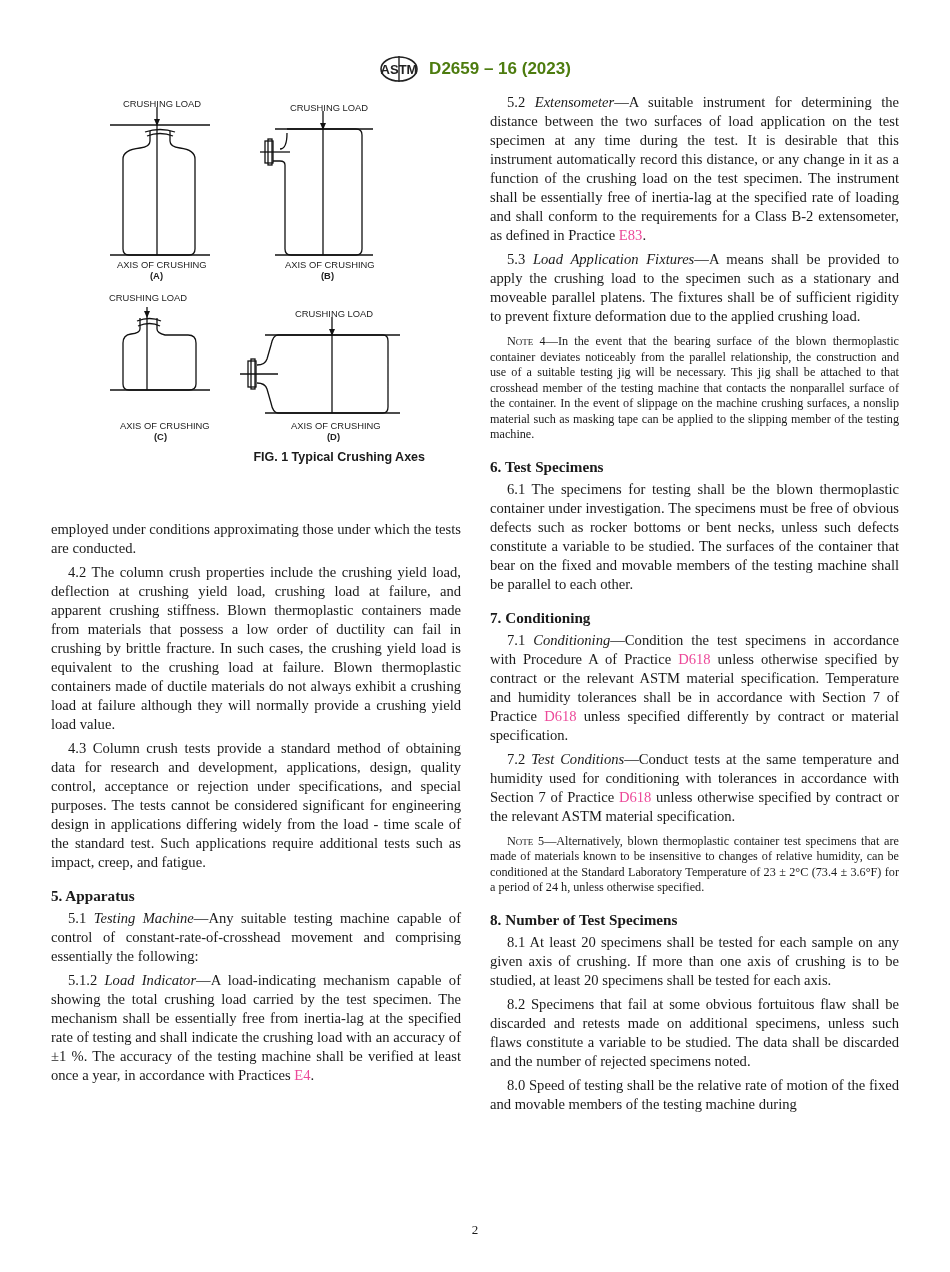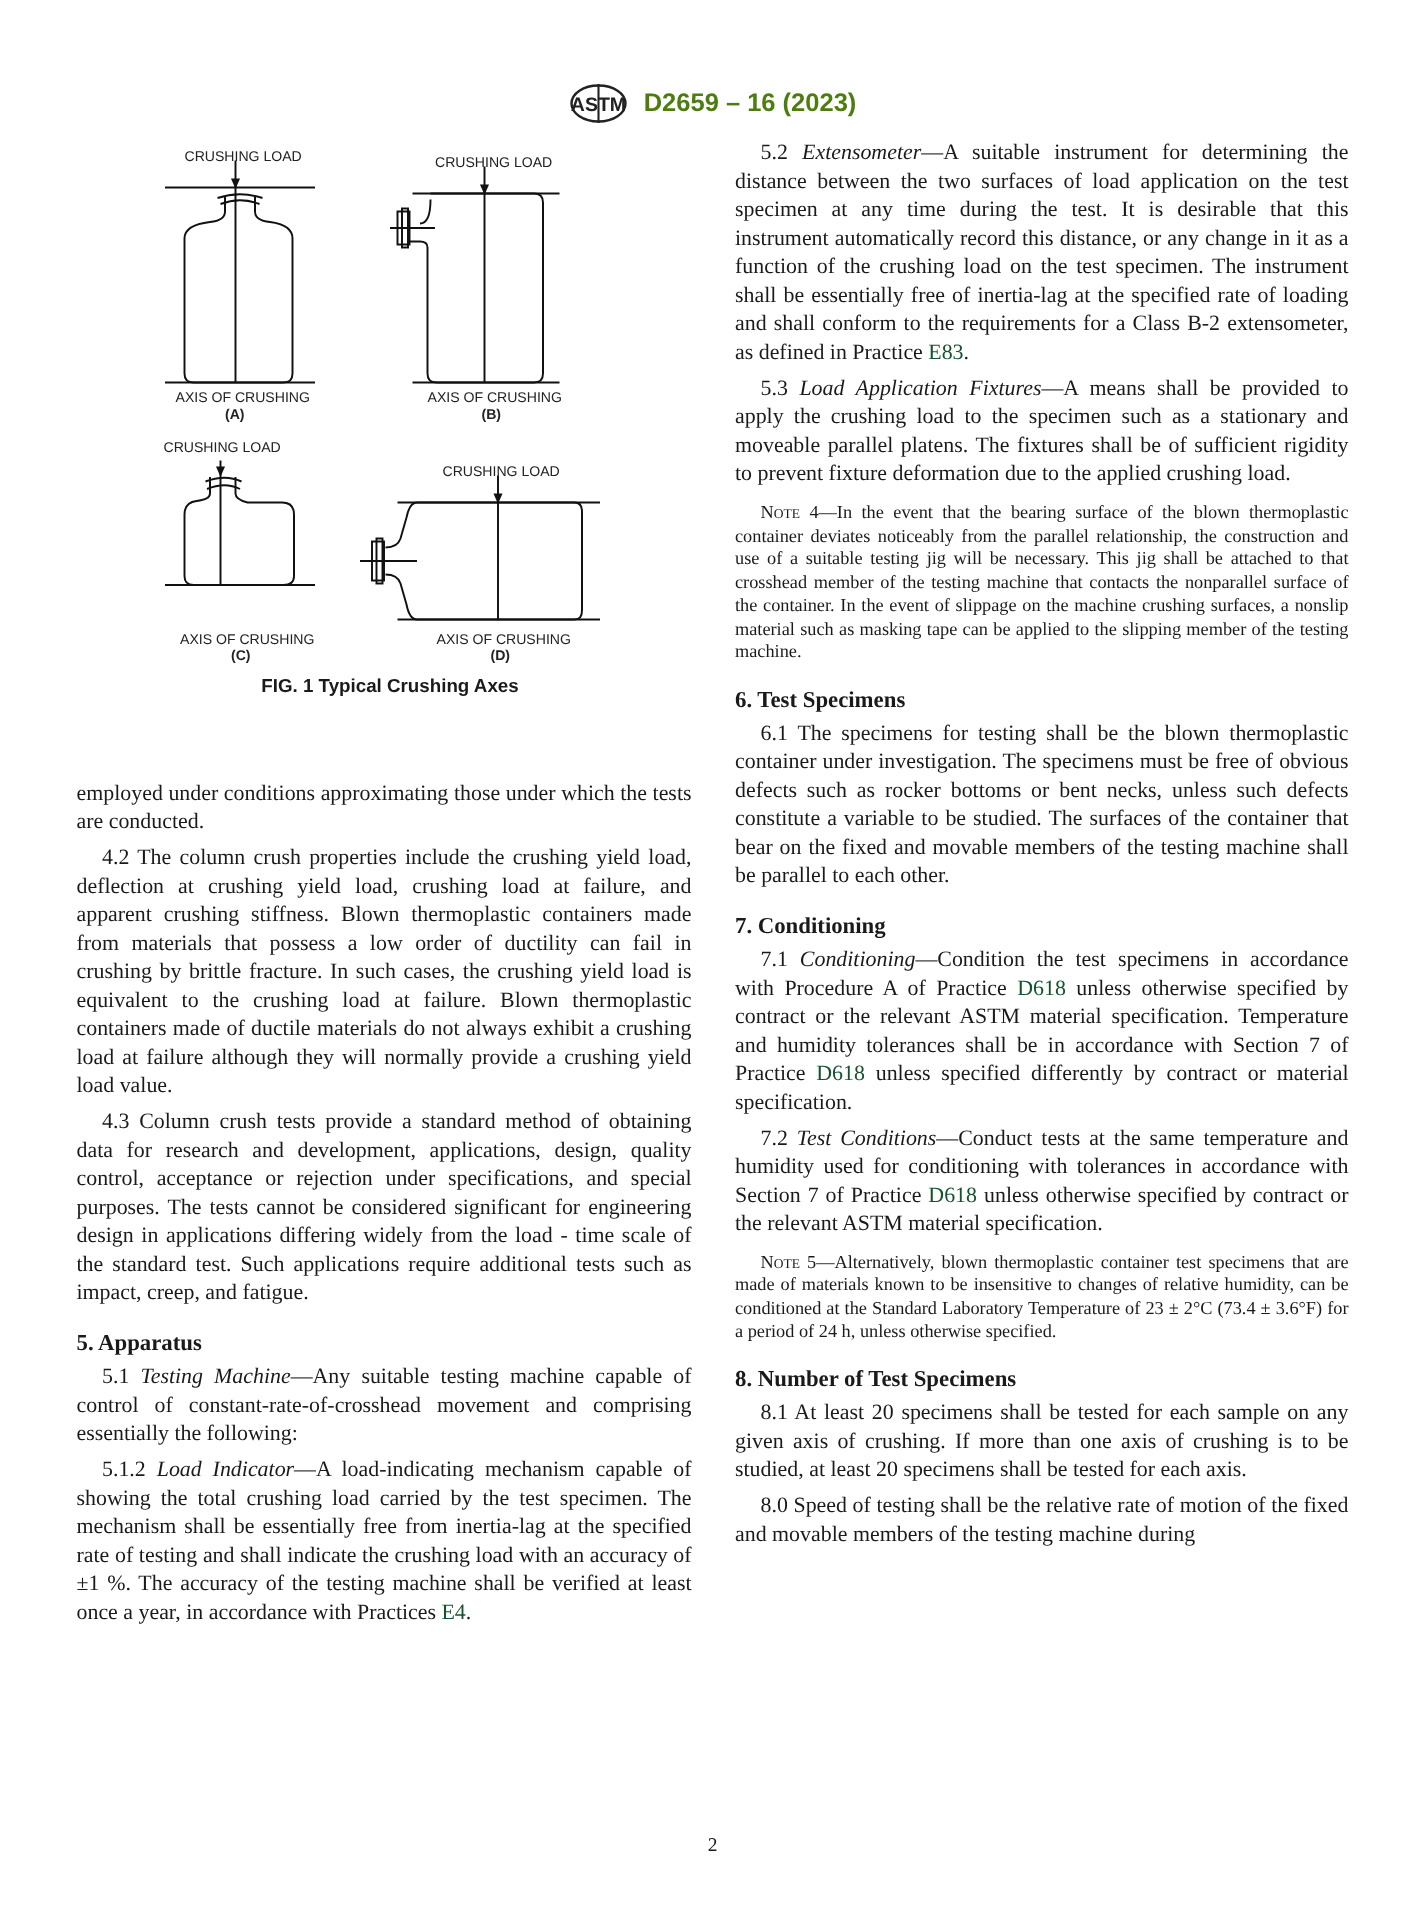--- a/index.html
+++ b/index.html
@@ -11,26 +11,26 @@
 
   .col { position: absolute; font-family: "Liberation Serif", serif; font-size: 14.6px; line-height: 19px; text-align: justify; }
   .left { left: 51px; width: 410px; }
   .right { left: 490px; width: 409px; top: 93px; }
 
   p { margin: 0 0 5px 0; text-indent: 17px; }
   p.noind { text-indent: 0; }
   .sec { font-weight: bold; font-size: 15.2px; margin: 14px 0 4px 0; text-indent: 0; }
   .note { font-size: 12.2px; line-height: 15.5px; margin: 8px 0 8px 0; text-indent: 17px; }
   .sc { font-variant: small-caps; margin-top: 48px; }
-  .ref { color: #14532d; }
+  .ref { color: #ec4899; }
   em { font-style: italic; }
 
   .figure { position: absolute; left: 95px; top: 93px; width: 330px; height: 380px; }
   .figure svg { position: absolute; left: 0; top: 0; }
-  .fig-caption { position: absolute; left: 0; top: 357px; width: 330px; text-align: center; font-family: "Liberation Sans", sans-serif; font-weight: bold; font-size: 12.5px; }
+  .fig-caption { position: absolute; left: 0; top: 357px; width: 330px; text-align: right; font-family: "Liberation Sans", sans-serif; font-weight: bold; font-size: 12.5px; }
   .flabel { position: absolute; font-family: "Liberation Sans", sans-serif; font-size: 9.4px; color: #222; white-space: nowrap; }
   .fletter { position: absolute; font-family: "Liberation Sans", sans-serif; font-size: 9.4px; font-weight: bold; color: #222; }
 
   .page-num { position: absolute; top: 1222px; left: 0; width: 950px; text-align: center; font-family: "Liberation Serif", serif; font-size: 13px; }
 </style>
 </head>
 <body>
 
 <div class="header">
   <svg class="logo" viewBox="0 0 40 28" width="40" height="28">
@@ -117,17 +117,18 @@
   <div class="sec">6.  Test Specimens</div>
   <p>6.1 The specimens for testing shall be the blown thermoplastic container under investigation. The specimens must be free of obvious defects such as rocker bottoms or bent necks, unless such defects constitute a variable to be studied. The surfaces of the container that bear on the fixed and movable members of the testing machine shall be parallel to each other.</p>
 
   <div class="sec">7.  Conditioning</div>
   <p><span>7.1</span> <em>Conditioning</em><span>—Condition the test specimens in accordance with Procedure A of Practice </span><a class="ref">D618</a><span> unless otherwise specified by contract or the relevant ASTM material specification. Temperature and humidity tolerances shall be in accordance with Section 7 of Practice </span><a class="ref">D618</a><span> unless specified differently by contract or material specification.</span></p>
   <p><span>7.2</span> <em>Test Conditions</em><span>—Conduct tests at the same temperature and humidity used for conditioning with tolerances in accordance with Section 7 of Practice </span><a class="ref">D618</a><span> unless otherwise specified by contract or the relevant ASTM material specification.</span></p>
   <p class="note"><span class="sc">Note 5</span><span>—Alternatively, blown thermoplastic container test specimens that are made of materials known to be insensitive to changes of relative humidity, can be conditioned at the Standard Laboratory Temperature of 23 ± 2°C (73.4 ± 3.6°F) for a period of 24 h, unless otherwise specified.</span></p>
 
   <div class="sec">8.  Number of Test Specimens</div>
   <p>8.1 At least 20 specimens shall be tested for each sample on any given axis of crushing. If more than one axis of crushing is to be studied, at least 20 specimens shall be tested for each axis.</p>
+  <p>8.2 Specimens that fail at some obvious fortuitous flaw shall be discarded and retests made on additional specimens, unless such flaws constitute a variable to be studied. The data shall be discarded and the number of rejected specimens noted.</p>
 
   <p>8.0 Speed of testing shall be the relative rate of motion of the fixed and movable members of the testing machine during</p>
 </div>
 
 <div class="page-num">2</div>
 
 </body></html>

